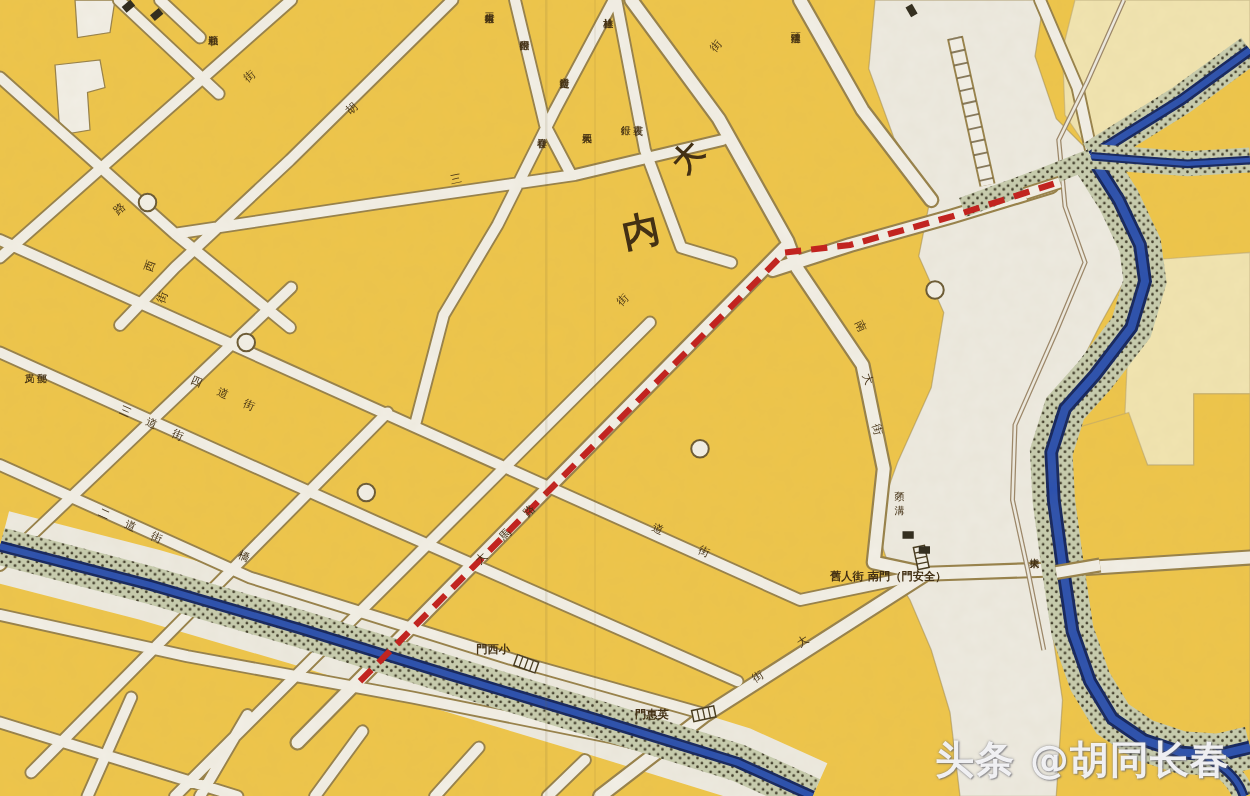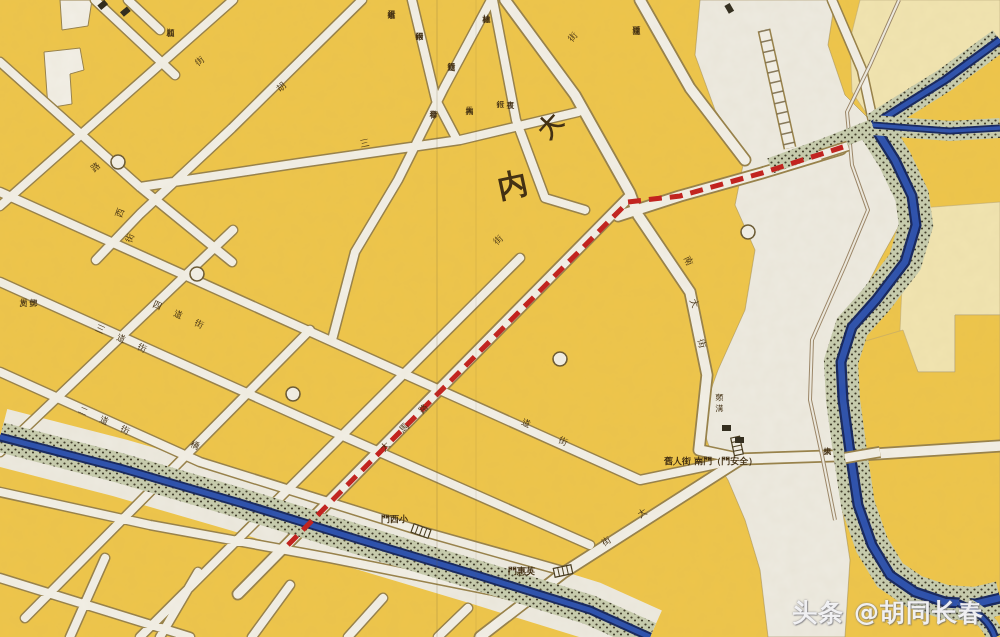--- a/index.html
+++ b/index.html
@@ -1,21 +1,21 @@
 <!DOCTYPE html>
 <html><head>
 <meta charset="utf-8">
 <style>
   html,body{margin:0;padding:0;}
   body{width:1000px;height:637px;overflow:hidden;position:relative;
        font-family:"DejaVu Sans",sans-serif;background:#edeae0;}
   #map-wrap{position:absolute;left:0;top:0;width:1000px;height:637px;}
   svg text{font-family:"DejaVu Serif","DejaVu Sans",serif;fill:#3f2c10;}
   .vtext{writing-mode:vertical-rl;text-orientation:upright;glyph-orientation-vertical:0;}
-  #watermark{position:absolute;right:16px;bottom:8px;font-size:25px;font-weight:bold;
+  #watermark{position:absolute;right:16px;bottom:8px;font-size:31px;font-weight:bold;
      letter-spacing:1px;color:rgba(250,250,252,0.92);
      text-shadow:0 0 2px rgba(110,110,120,0.85),1px 1px 1px rgba(90,90,100,0.5);
      font-family:"DejaVu Sans",sans-serif;}
 </style>
 </head>
 <body>
 
 <div id="map-wrap">
 <svg id="mapsvg" width="1000" height="637" viewBox="0 0 1000 637" xmlns="http://www.w3.org/2000/svg">
   <defs>

